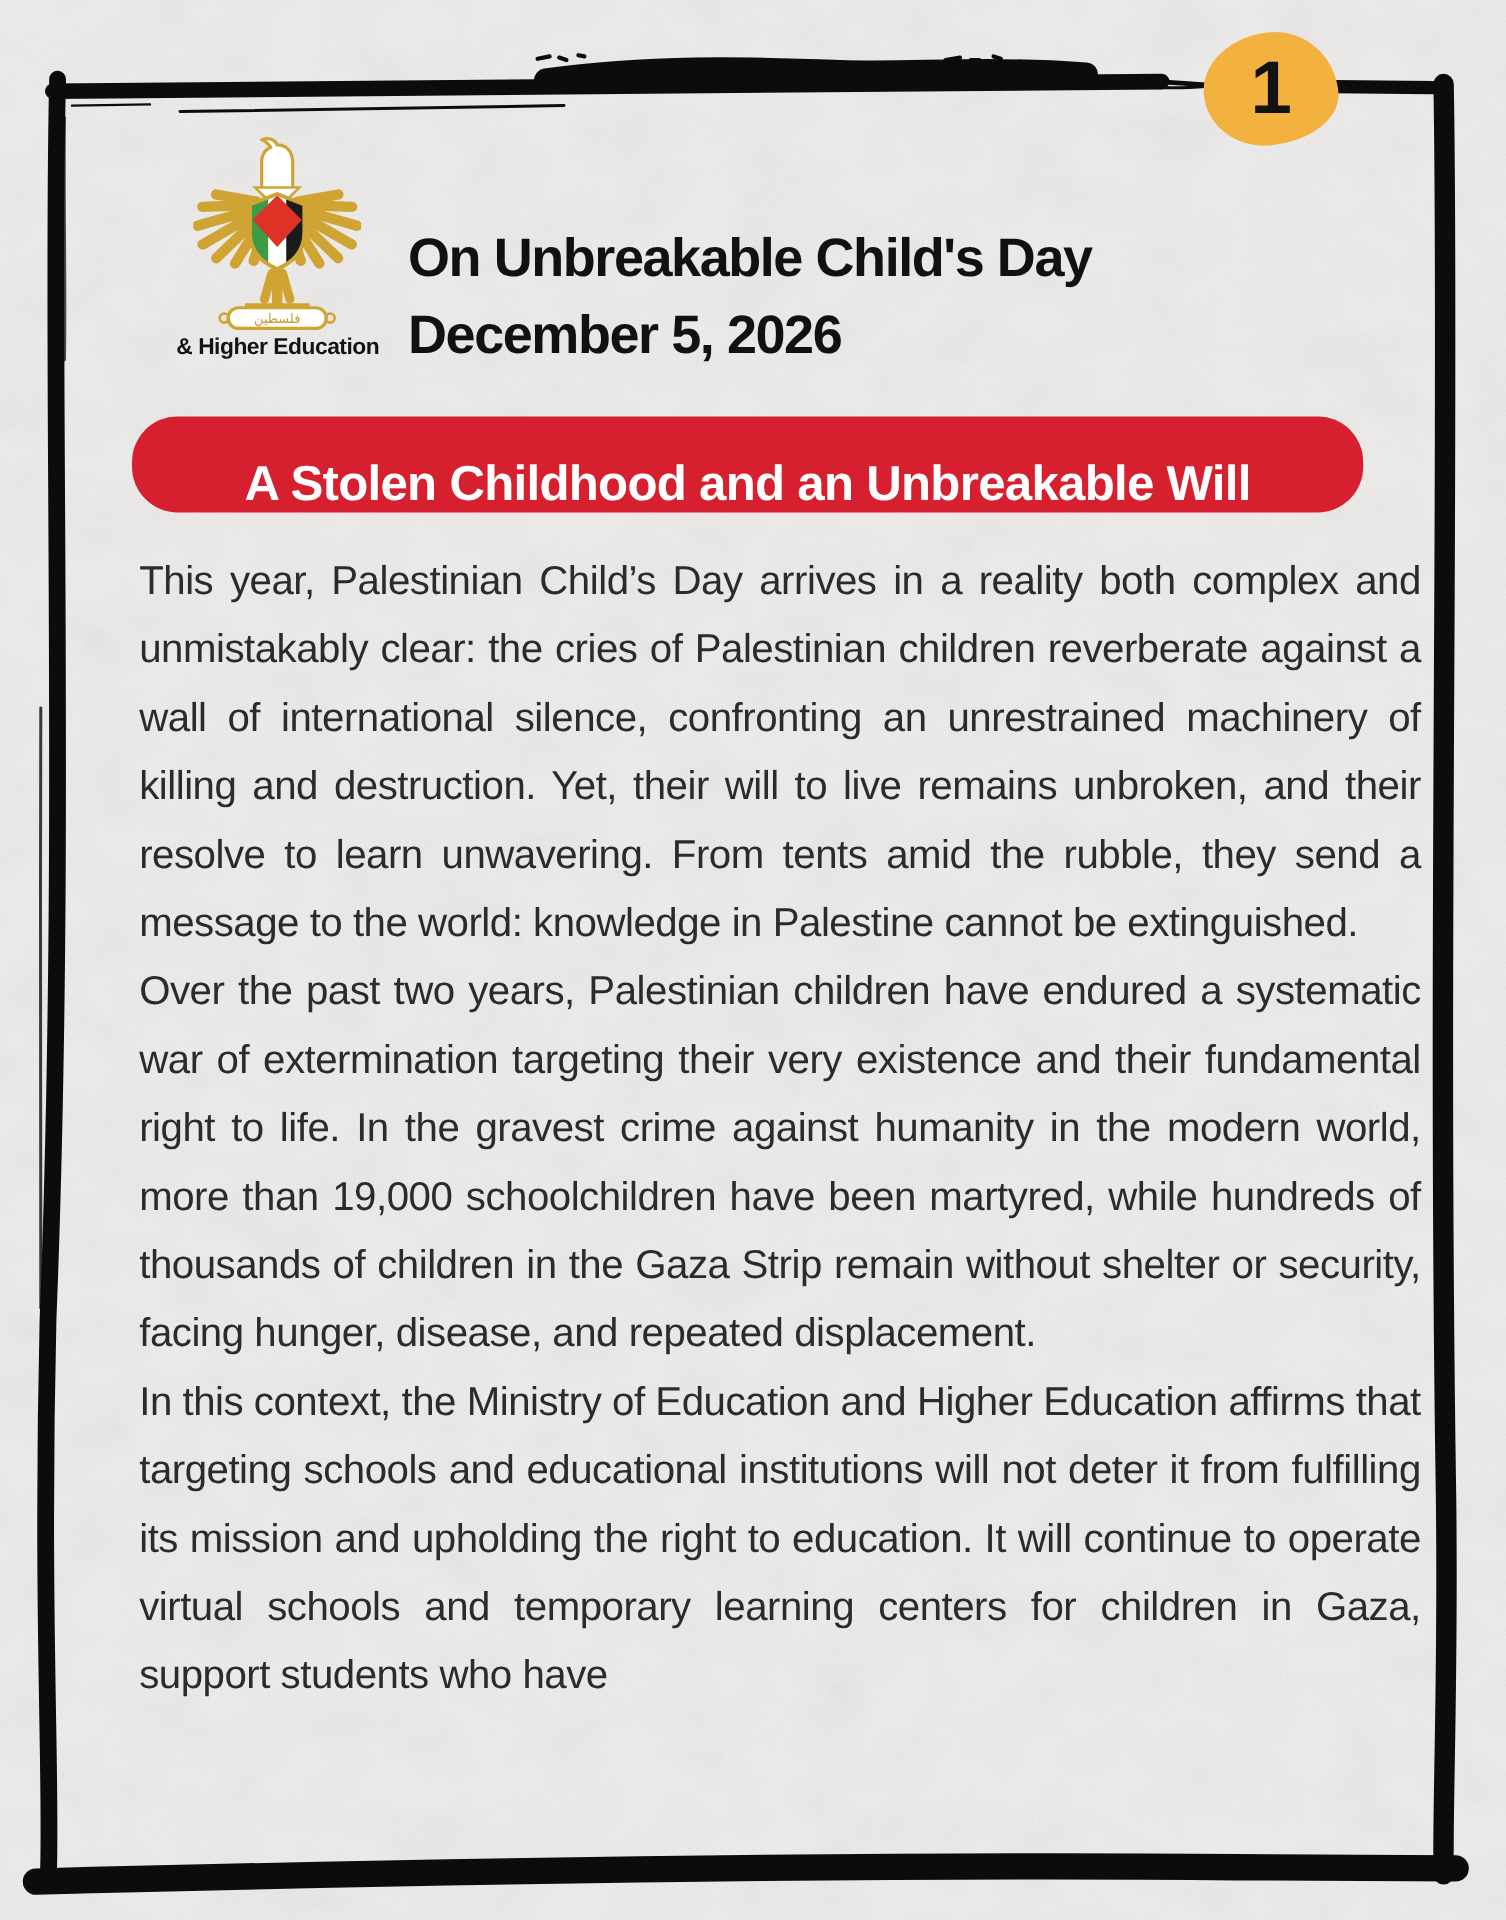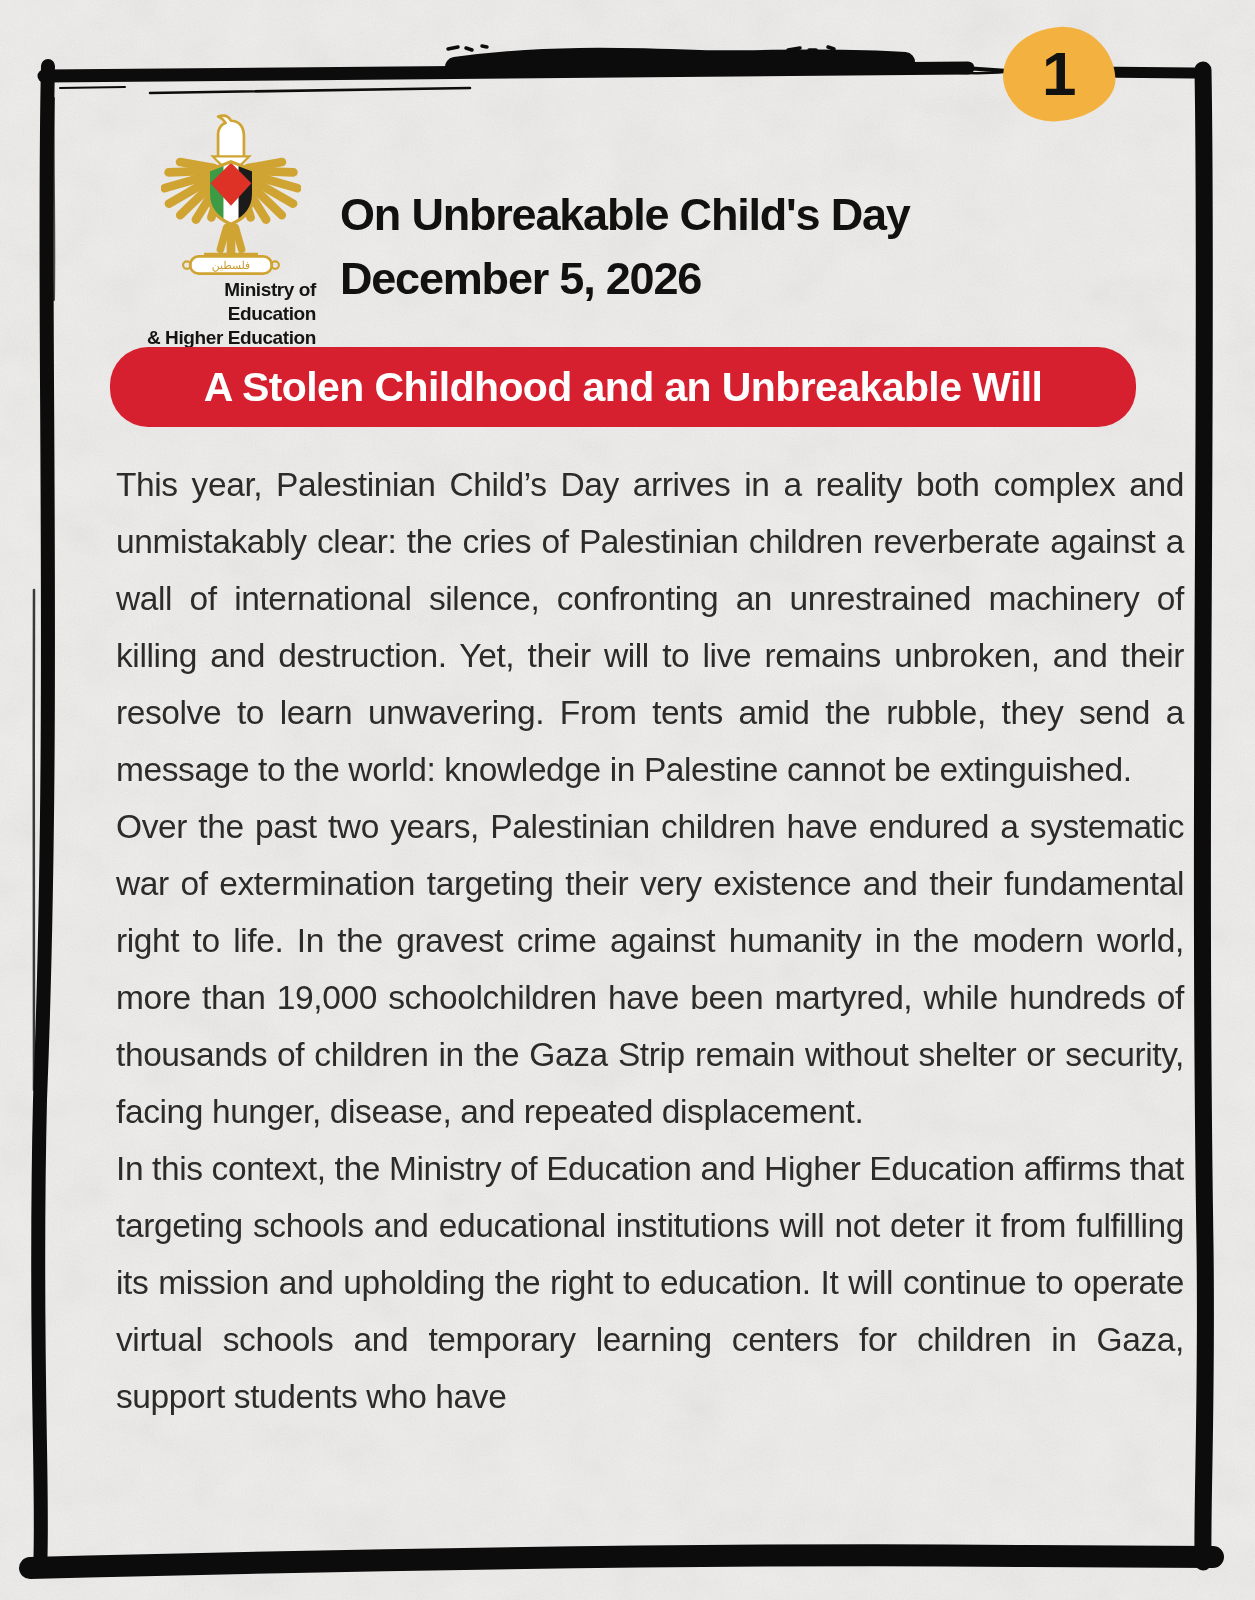--- a/index.html
+++ b/index.html
@@ -33,21 +33,21 @@
 
   .doc-title {
     position:absolute; z-index:3; left:340px; top:183px;
     font-weight:700; font-size:45px; line-height:64px;
     letter-spacing:-1.2px; color:#111;
   }
 
   .banner {
     position:absolute; z-index:3; left:110px; top:347px; width:1026px; height:80px;
     background:#D7202F; border-radius:38px;
-    display:flex; align-items:center; justify-content:center;
+    display:flex; align-items:flex-end; justify-content:center;
   }
   .banner-label {
     color:#ffffff; font-weight:700; font-size:41px; letter-spacing:-0.6px;
     white-space:nowrap;
   }
 
   .body-text {
     position:absolute; z-index:3; left:92px; top:456px; width:1068px;
     font-size:33.5px; line-height:57px; letter-spacing:-0.4px;
     color:#2b2b2b; text-align:justify;margin-left:24px;
@@ -147,21 +147,20 @@
       </g>
       <use href="#shieldShape" fill="none" stroke="#D0A433" stroke-width="3"></use>
 
       <path d="M40,132 L90,132" stroke="#D0A433" stroke-width="3" fill="none"></path>
       <rect x="27" y="134" width="76" height="16" rx="8" fill="#ffffff" stroke="#D0A433" stroke-width="2.5"></rect>
       <circle cx="24" cy="142" r="3.5" fill="none" stroke="#D0A433" stroke-width="2"></circle>
       <circle cx="106" cy="142" r="3.5" fill="none" stroke="#D0A433" stroke-width="2"></circle>
       <text x="65" y="146" font-size="10" fill="#C79A2C" text-anchor="middle">فلسطين</text>
     </svg>
     <div class="ministry-name">
-      <div>Ministry of Education</div>
       <div>&amp; Higher Education</div>
     </div>
   </div>
 
   <div class="doc-title">
     <div>On Unbreakable Child's Day</div>
     <div>December 5, 2026</div>
   </div>
 
   <div class="banner">

